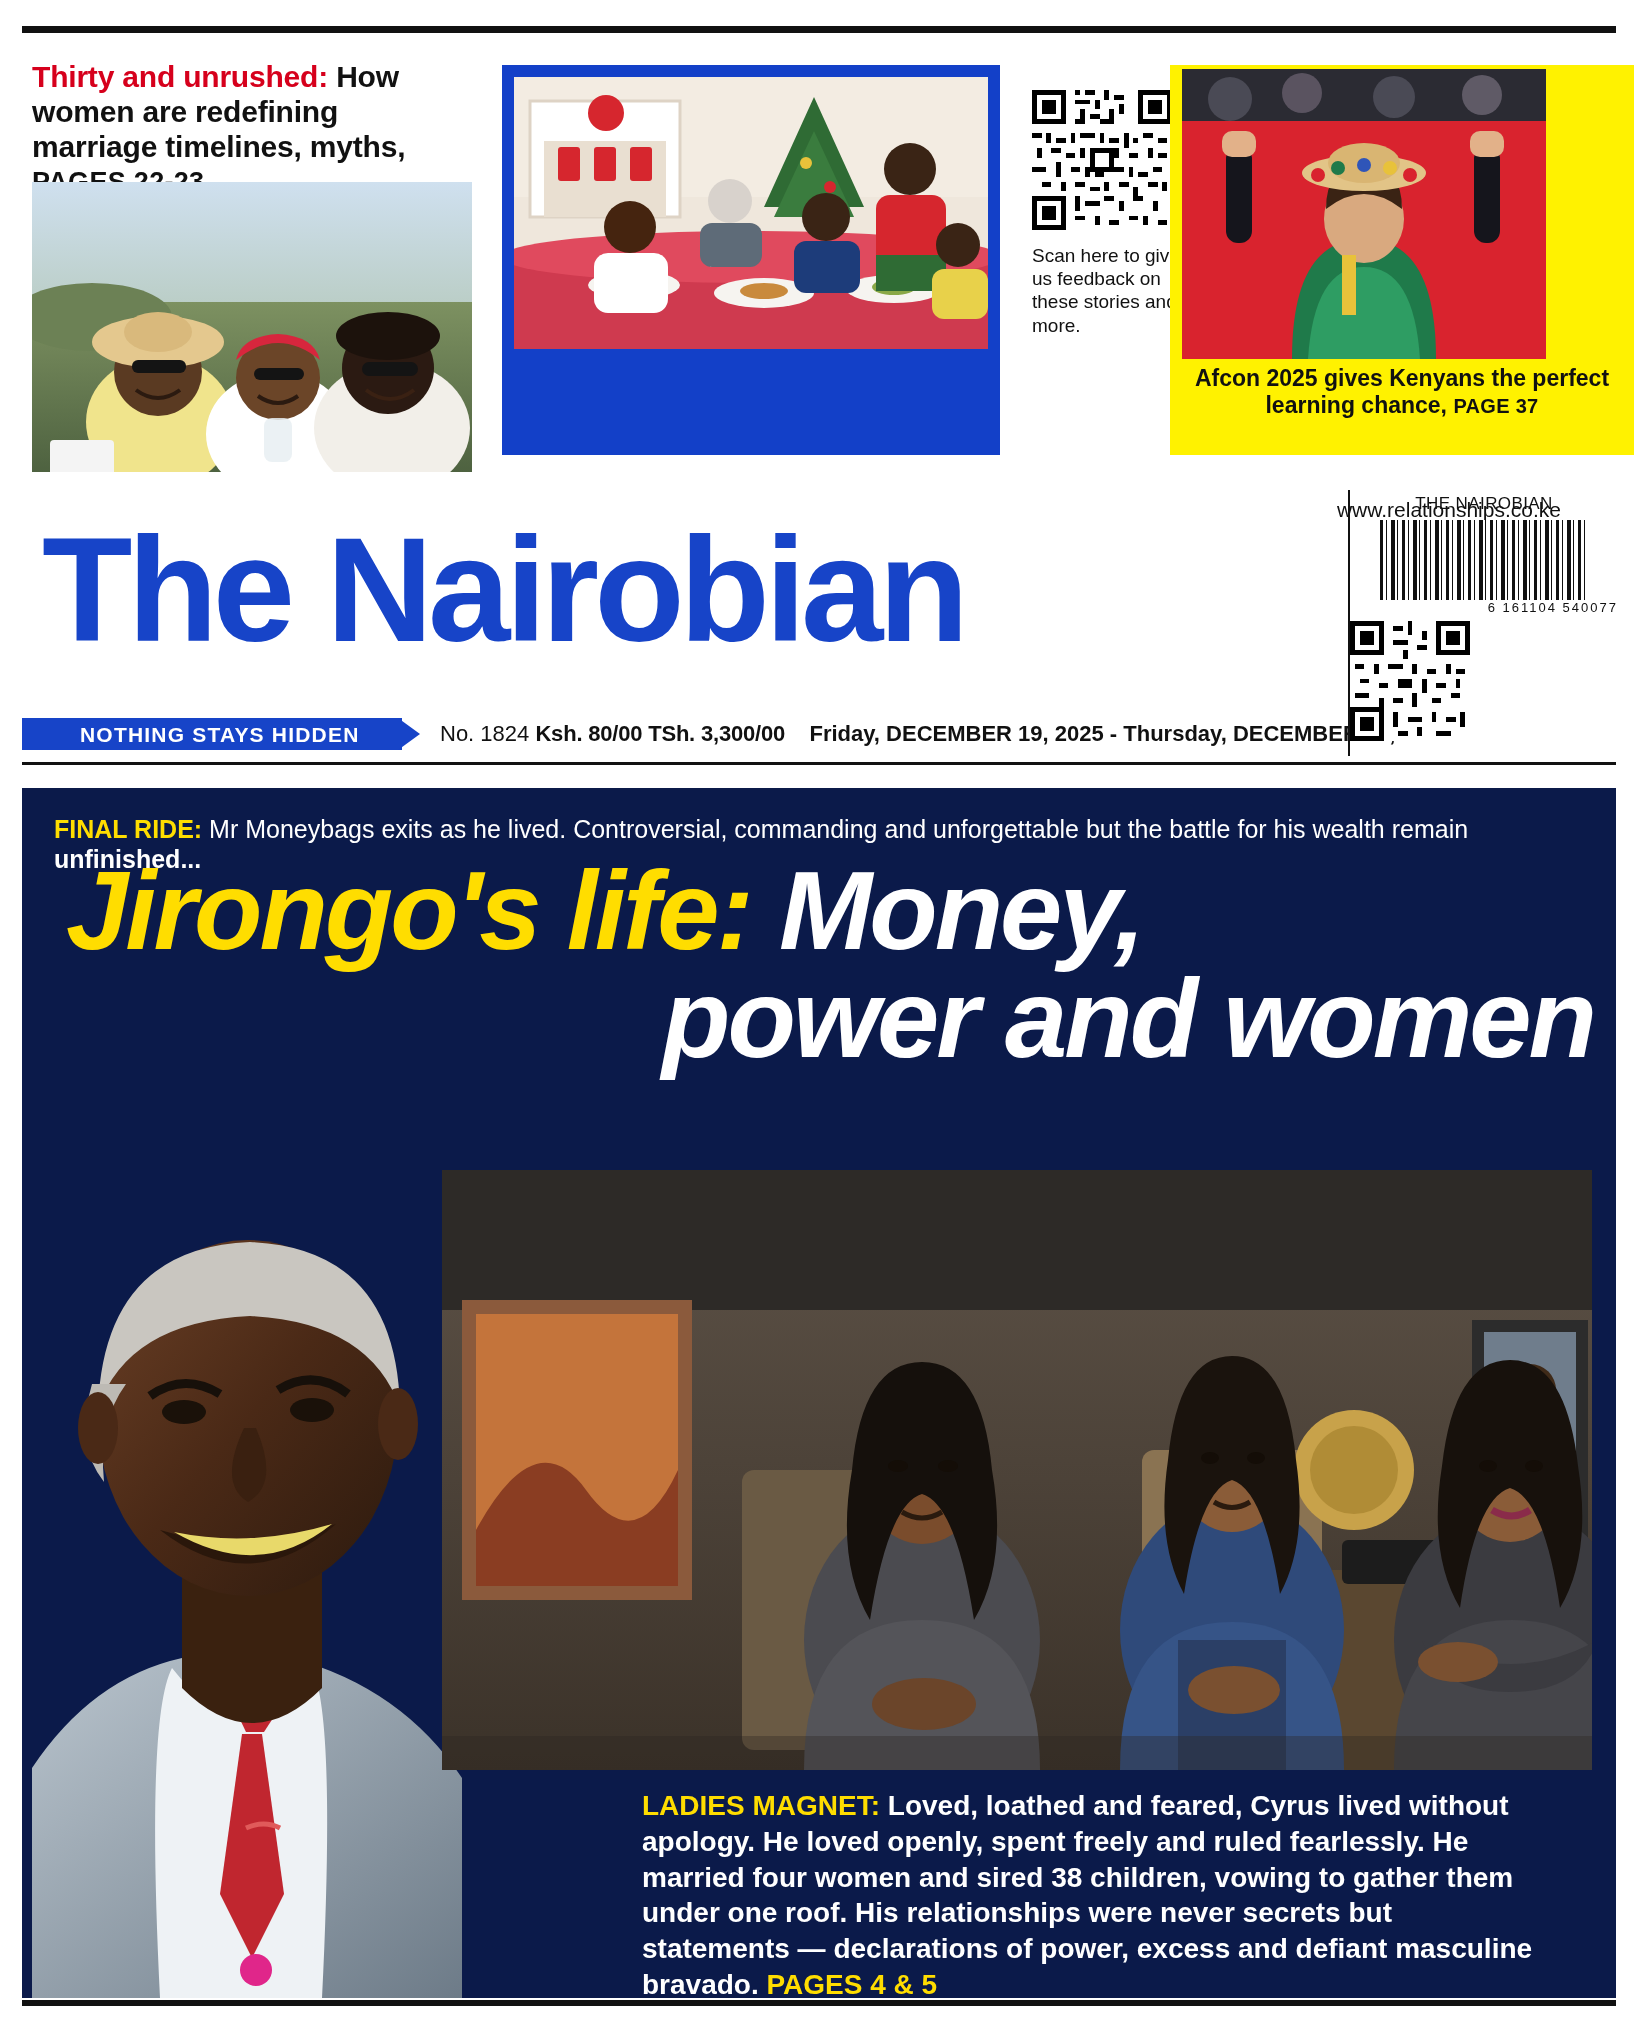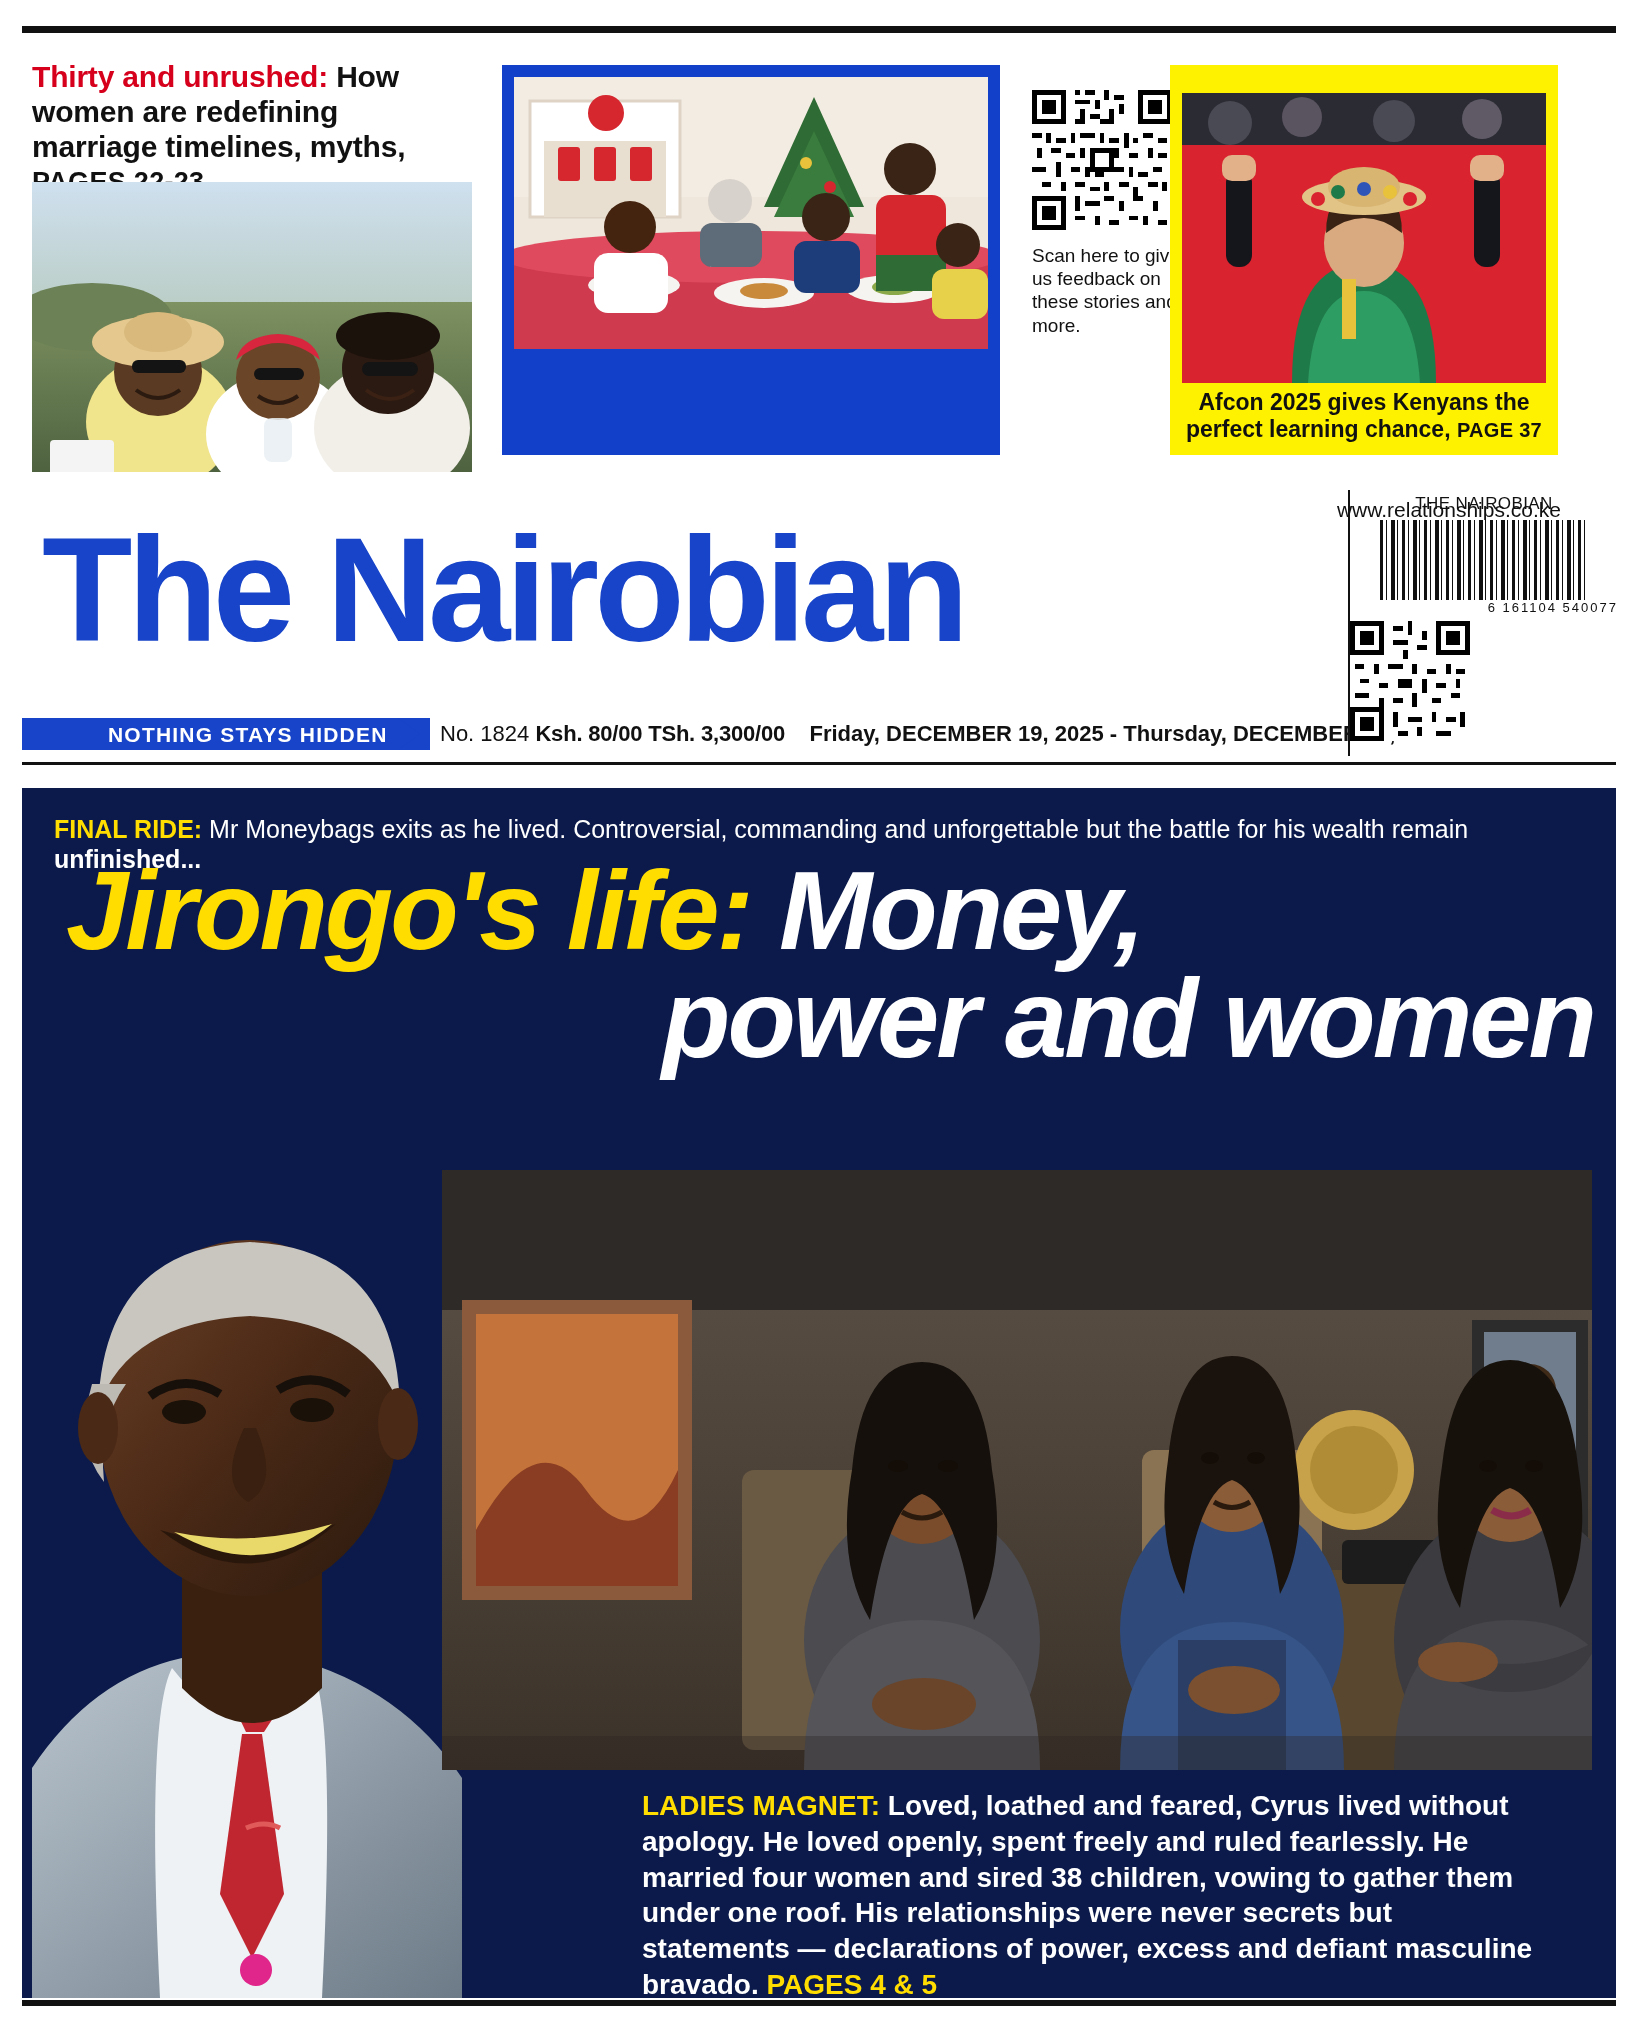--- a/index.html
+++ b/index.html
@@ -89,24 +89,24 @@
   }
   .qrblock .qrtxt {
     margin-top: 10px;
     font-size: 19px;
     line-height: 1.22;
     color: #111;
   }
 
   
   .promo3 {
-    position: absolute; left: 1148px; top: 5px; width: 388px; height: 390px;
+    position: absolute; left: 1148px; top: 5px; width: 464px; height: 390px;
     background: #fff200;
     box-sizing: border-box;
-    padding: 28px 12px 6px 12px;
+    padding: 4px 12px 6px 12px;
   }
   .promo3 .pimg { width: 364px; height: 290px; overflow: hidden; background: #d31219; }
   .promo3 .cap {
     margin-top: 6px;
     text-align: center;
     font-size: 23px;
     line-height: 1.16;
     font-weight: 700;
     color: #111;
   }
@@ -132,21 +132,20 @@
     position: absolute;
     right: 55px; top: 6px;
     font-size: 21px;
     color: #111;
     font-weight: 400;
   }
   .mast-bar {
     position: absolute;
     left: 22px; top: 718px; width: 380px; height: 32px;
     background: #1744c8;
-    padding-left: 28px;
   }
   .mast-bar span {
     display: block;
     color: #fff;
     font-size: 21px;
     font-weight: 800;
     letter-spacing: 1.2px;
     padding: 5px 0 0 58px;
   }
   .mast-arrow {

